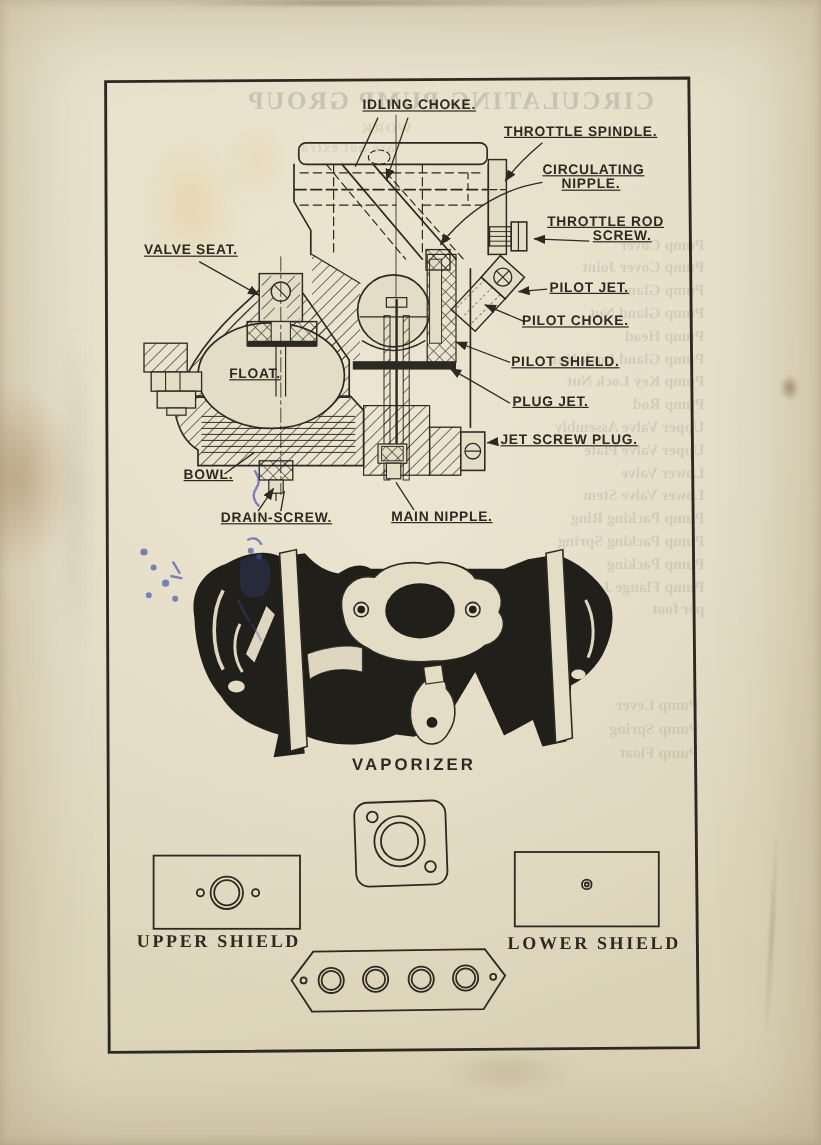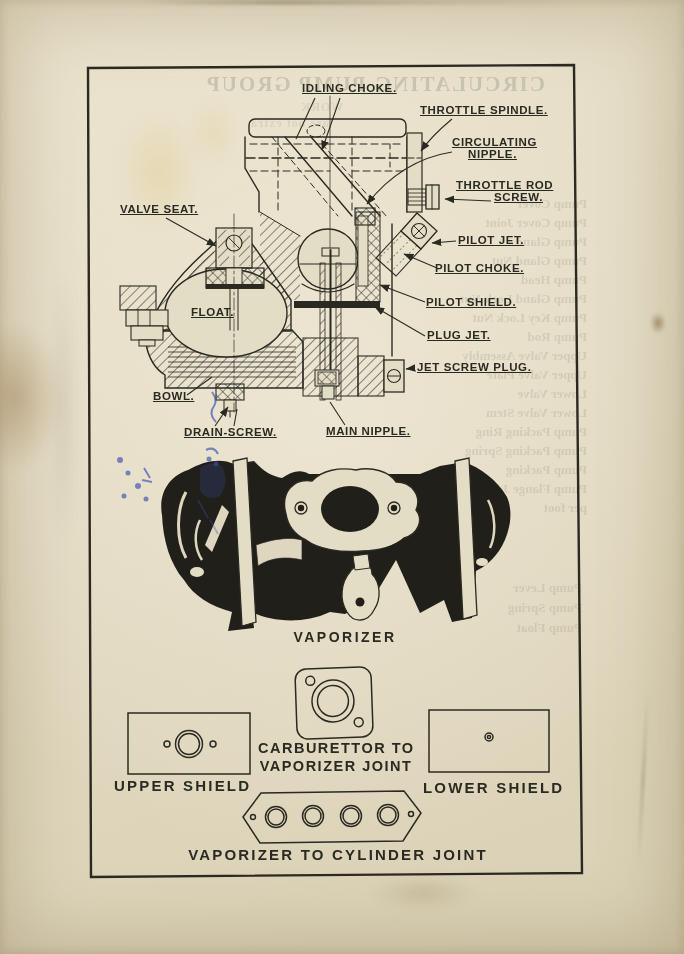--- a/index.html
+++ b/index.html
@@ -38,21 +38,21 @@
   .g-low{left:472px;width:110px;font-size:13px;opacity:.16;}
 
   svg.art{position:absolute;left:0;top:0;z-index:2;}
 
   
   .lab{position:absolute;z-index:3;color:#2b2a22;font-weight:bold;white-space:nowrap;}
   .callout{font-size:11.5px;letter-spacing:.6px;text-decoration:underline;}
   .callout .l2{display:block;}
   .cap-sm{font-size:14px;letter-spacing:2.5px;}
   .cap-md{font-size:14.5px;letter-spacing:1.5px;line-height:18px;text-align:center;}
-  .cap-lg{font-size:15px;letter-spacing:2.2px;}
+  .cap-lg{font-size:15px;letter-spacing:2.2px;font-family:Liberation Serif, serif;}
 </style>
 </head>
 <body>
 
 <div class="page">
 
   <div class="stain st-topedge"></div>
   <div class="stain st-left-brown"></div>
   <div class="stain st-left-streak"></div>
   <div class="stain st-yellow1"></div>
@@ -329,18 +329,16 @@
   <div class="lab callout" style="left:435px;top:262px">PILOT CHOKE.</div>
   <div class="lab callout" style="left:426px;top:296px">PILOT SHIELD.</div>
   <div class="lab callout" style="left:191px;top:306px">FLOAT.</div>
   <div class="lab callout" style="left:427px;top:329px">PLUG JET.</div>
   <div class="lab callout" style="left:417px;top:361px">JET SCREW PLUG.</div>
   <div class="lab callout" style="left:153px;top:390px">BOWL.</div>
   <div class="lab callout" style="left:184px;top:426px">DRAIN-SCREW.</div>
   <div class="lab callout" style="left:326px;top:425px">MAIN NIPPLE.</div>
 
   <div class="lab cap-sm" style="left:270px;top:629px;width:150px;text-align:center">VAPORIZER</div>
-  <div class="lab cap-md" style="left:258px;top:739px;width:156px"><span>CARBURETTOR TO</span><br><span>VAPORIZER JOINT</span></div>
   <div class="lab cap-lg" style="left:114px;top:777px">UPPER SHIELD</div>
   <div class="lab cap-lg" style="left:423px;top:779px">LOWER SHIELD</div>
-  <div class="lab cap-lg" style="left:168px;top:846px;width:340px;text-align:center">VAPORIZER TO CYLINDER JOINT</div>
 
 </div>
 
 </body></html>

